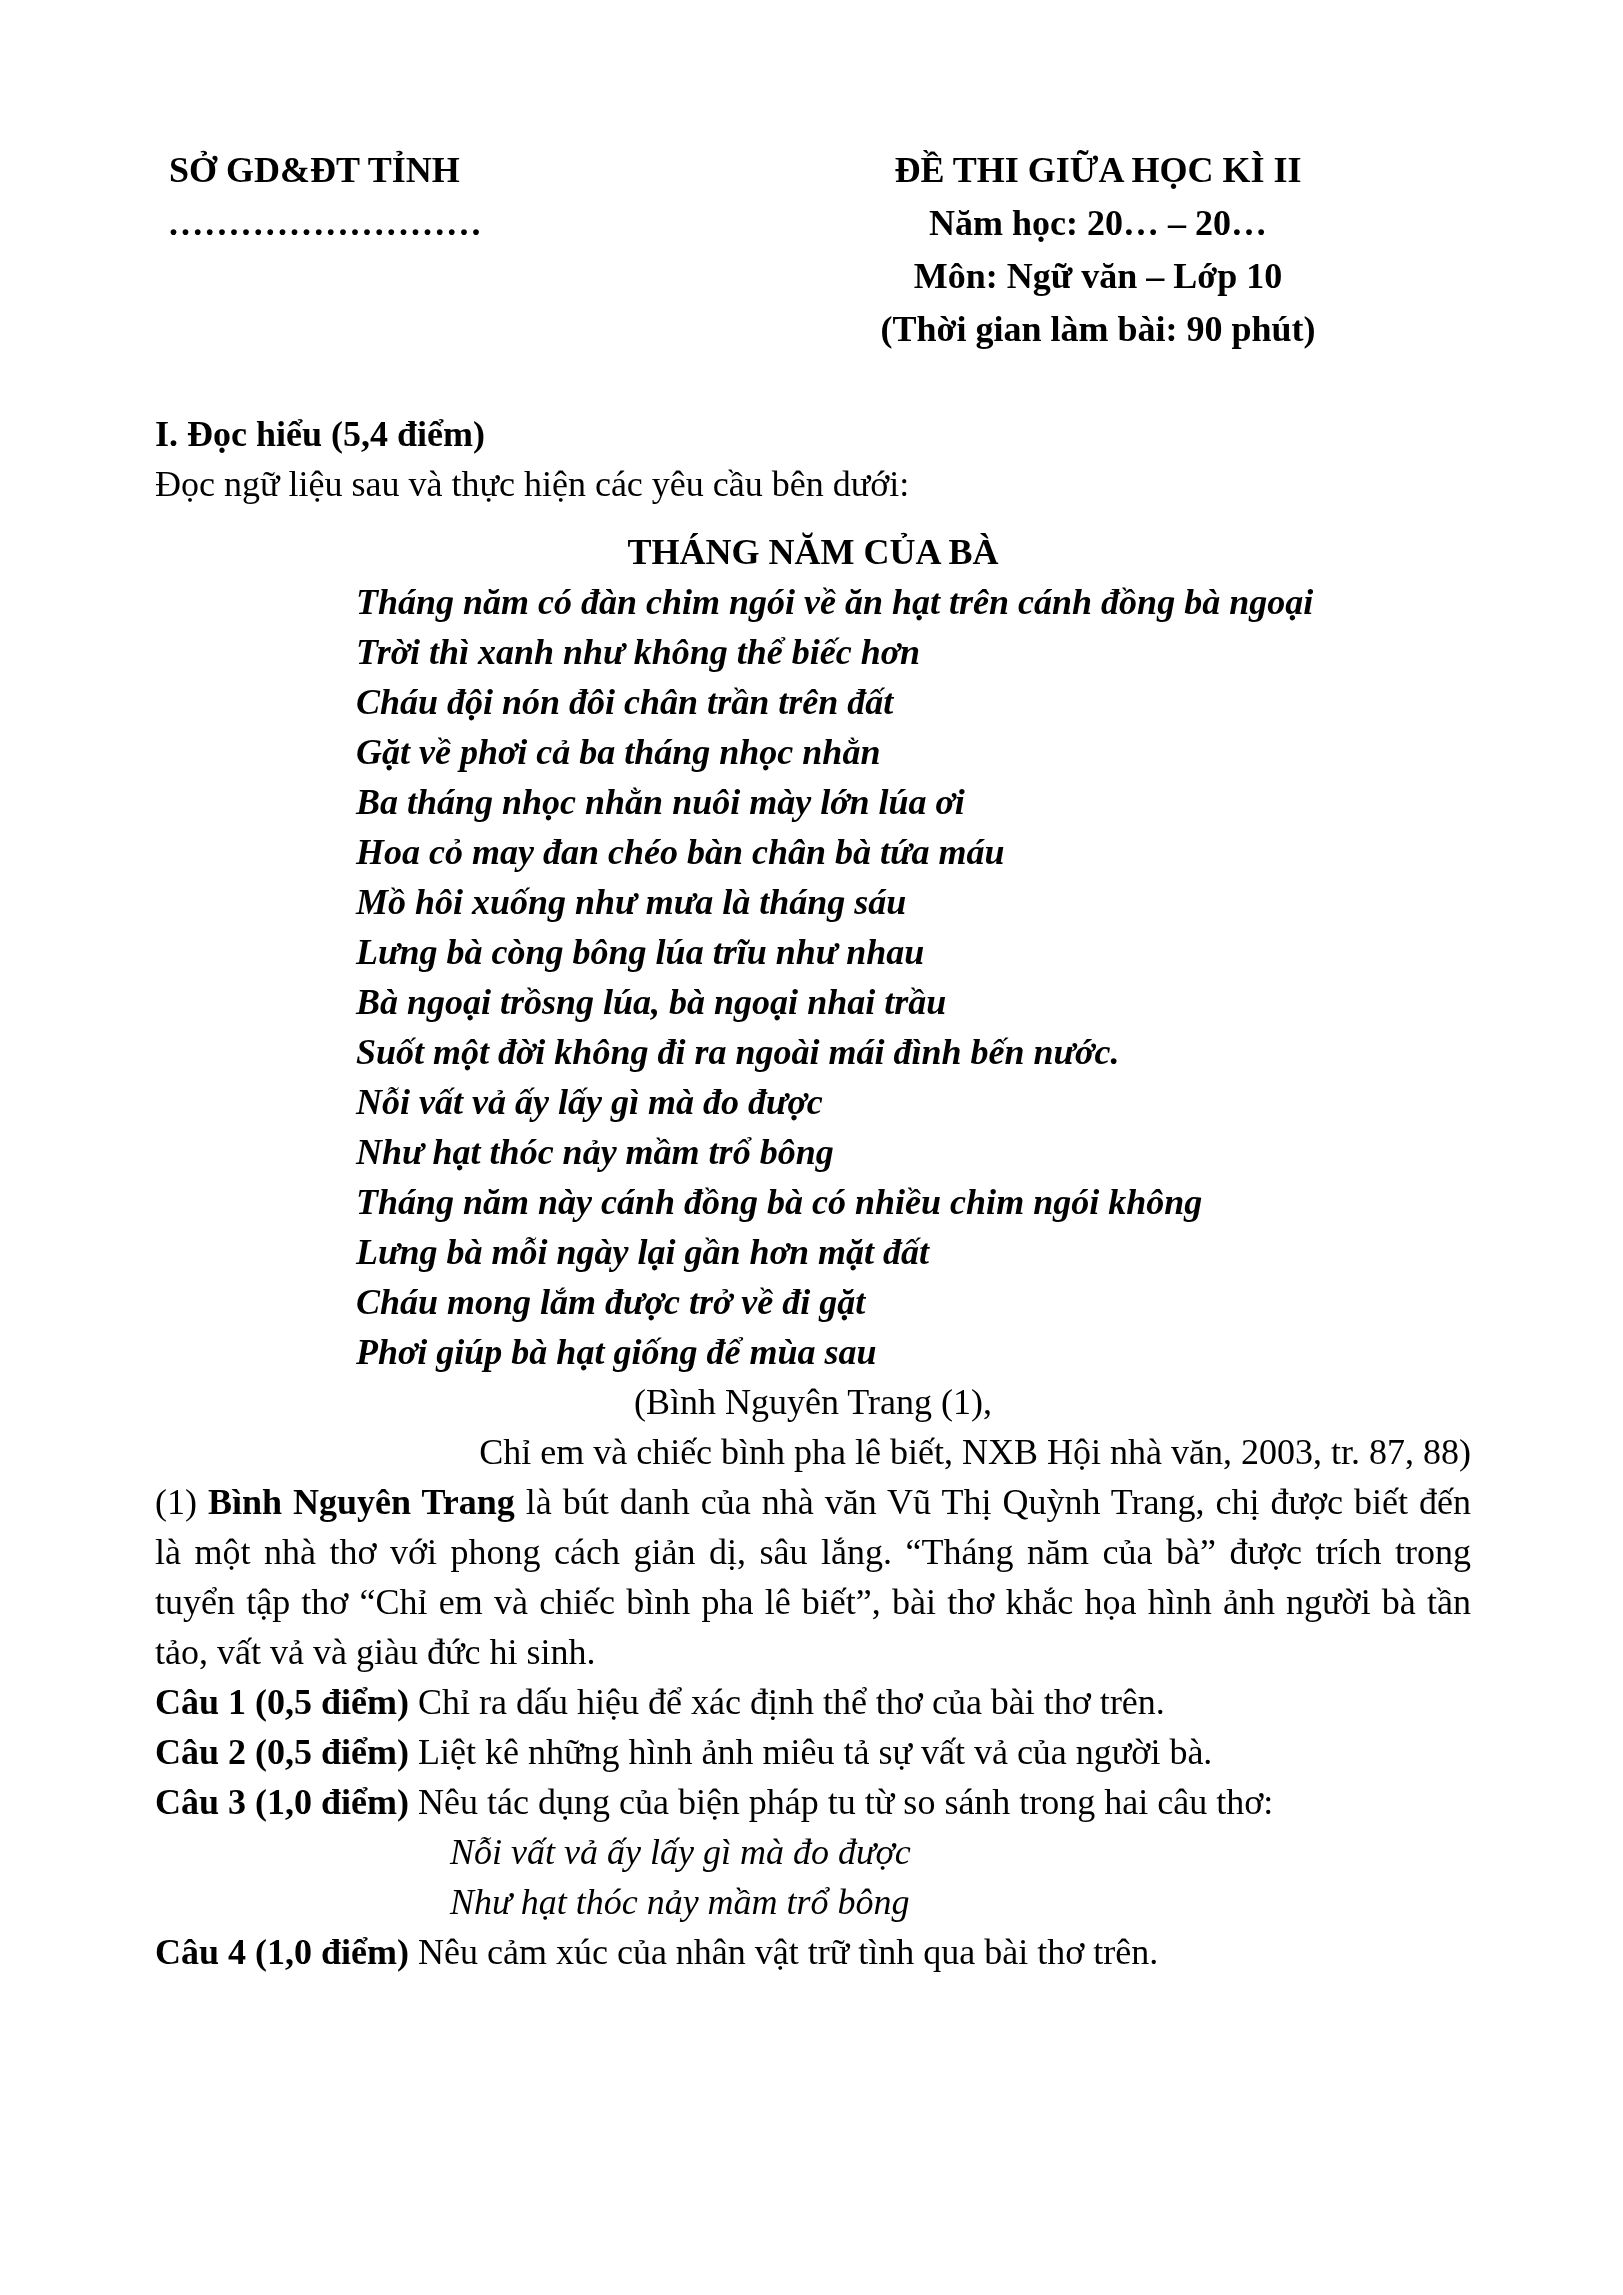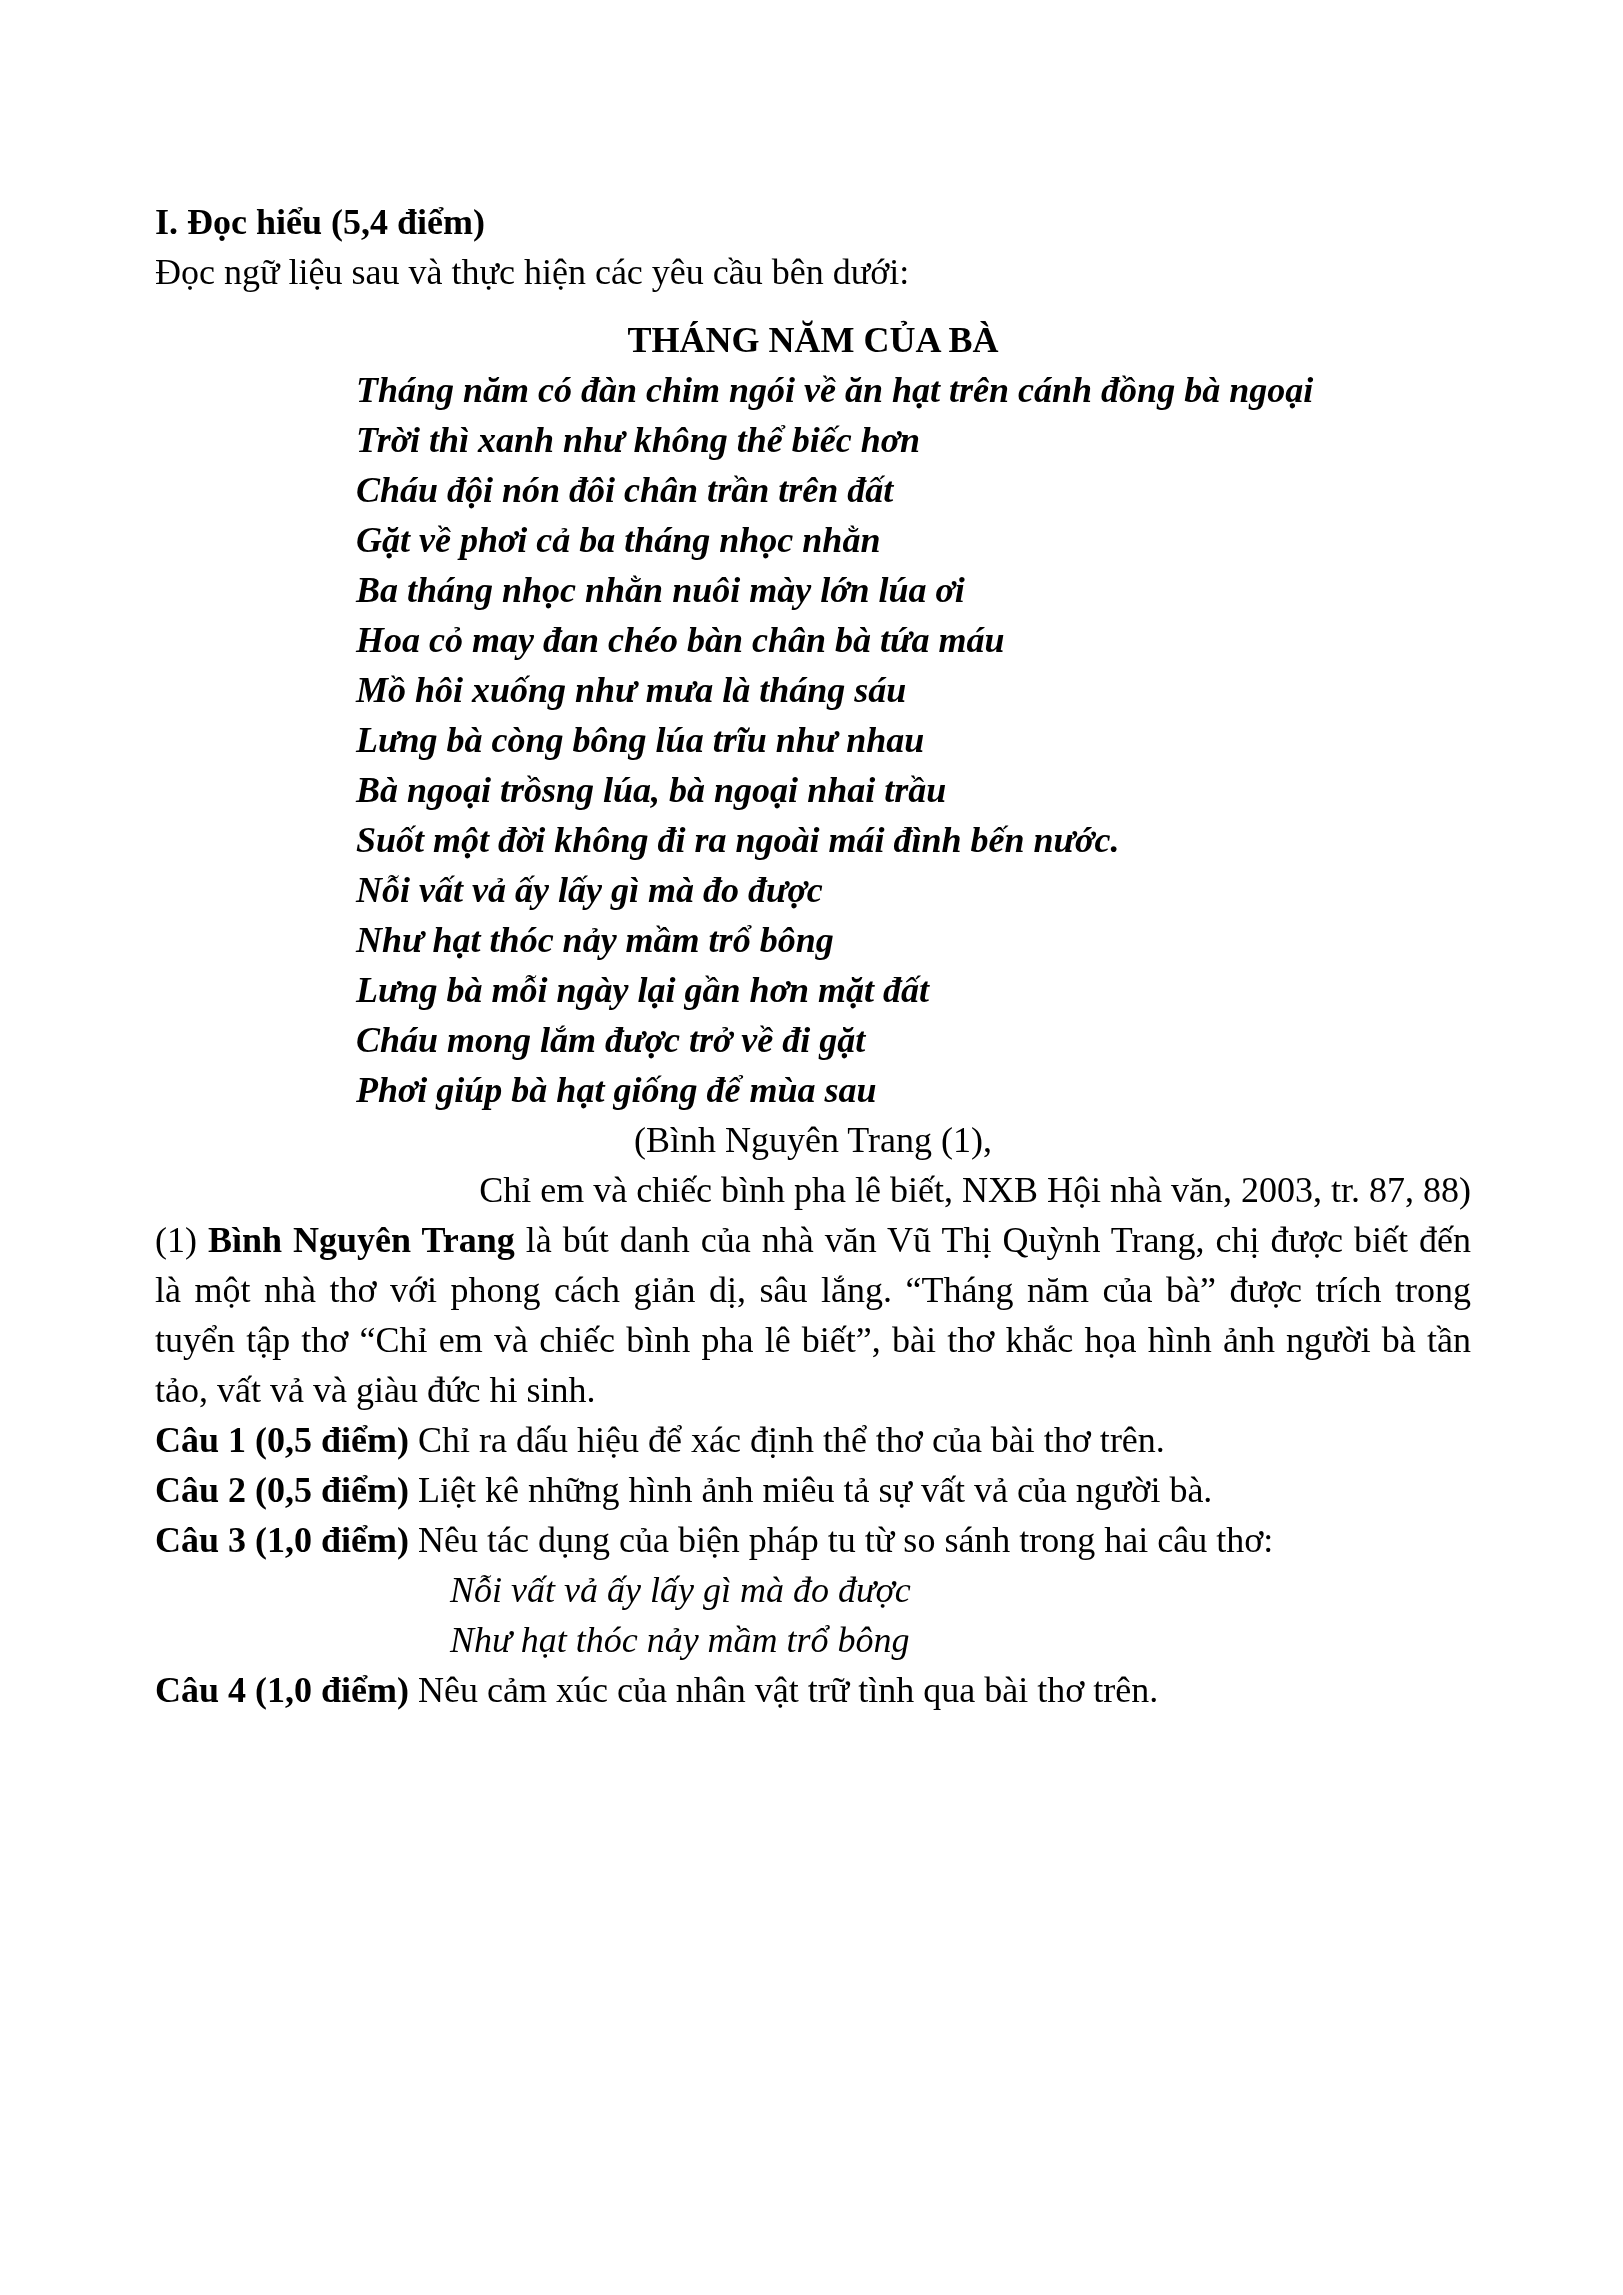--- a/index.html
+++ b/index.html
@@ -30,20 +30,32 @@
   .attribution-book { text-align: right; }
   .footnote { text-align: justify; }
   .question .q-label { font-weight: bold; }
   .quote-line { margin-left: 295px; font-style: italic; }
 </style>
 </head>
 <body>
 
 <div class="page">
 
+  <div class="header">
+    <div class="header-left">
+      <div class="bold">SỞ GD&amp;ĐT TỈNH</div>
+      <div class="dotted">..........................</div>
+    </div>
+    <div class="header-right">
+      <div>ĐỀ THI GIỮA HỌC KÌ II</div>
+      <div>Năm học: 20… – 20…</div>
+      <div>Môn: Ngữ văn – Lớp 10</div>
+      <div>(Thời gian làm bài: 90 phút)</div>
+    </div>
+  </div>
 
   <div class="section-heading">I. Đọc hiểu (5,4 điểm)</div>
   <div class="instruction">Đọc ngữ liệu sau và thực hiện các yêu cầu bên dưới:</div>
   <div class="poem-title">THÁNG NĂM CỦA BÀ</div>
 
   <div class="poem">
     <div class="stanza">
       <div class="poem-line">Tháng năm có đàn chim ngói về ăn hạt trên cánh đồng bà ngoại</div>
       <div class="poem-line">Trời thì xanh như không thể biếc hơn</div>
       <div class="poem-line">Cháu đội nón đôi chân trần trên đất</div>
@@ -55,20 +67,21 @@
       <div class="poem-line">Mồ hôi xuống như mưa là tháng sáu</div>
       <div class="poem-line">Lưng bà còng bông lúa trĩu như nhau</div>
     </div>
     <div class="stanza">
       <div class="poem-line">Bà ngoại trồsng lúa, bà ngoại nhai trầu</div>
       <div class="poem-line">Suốt một đời không đi ra ngoài mái đình bến nước.</div>
       <div class="poem-line">Nỗi vất vả ấy lấy gì mà đo được</div>
       <div class="poem-line">Như hạt thóc nảy mầm trổ bông</div>
     </div>
     <div class="stanza">
+      <div class="poem-line">Tháng năm này cánh đồng bà có nhiều chim ngói không</div>
       <div class="poem-line">Lưng bà mỗi ngày lại gần hơn mặt đất</div>
       <div class="poem-line">Cháu mong lắm được trở về đi gặt</div>
       <div class="poem-line">Phơi giúp bà hạt giống để mùa sau</div>
     </div>
   </div>
 
   <div class="attribution-author">(Bình Nguyên Trang (1),</div>
   <div class="attribution-book">Chỉ em và chiếc bình pha lê biết, NXB Hội nhà văn, 2003, tr. 87, 88)</div>
 
   <div class="footnote">

